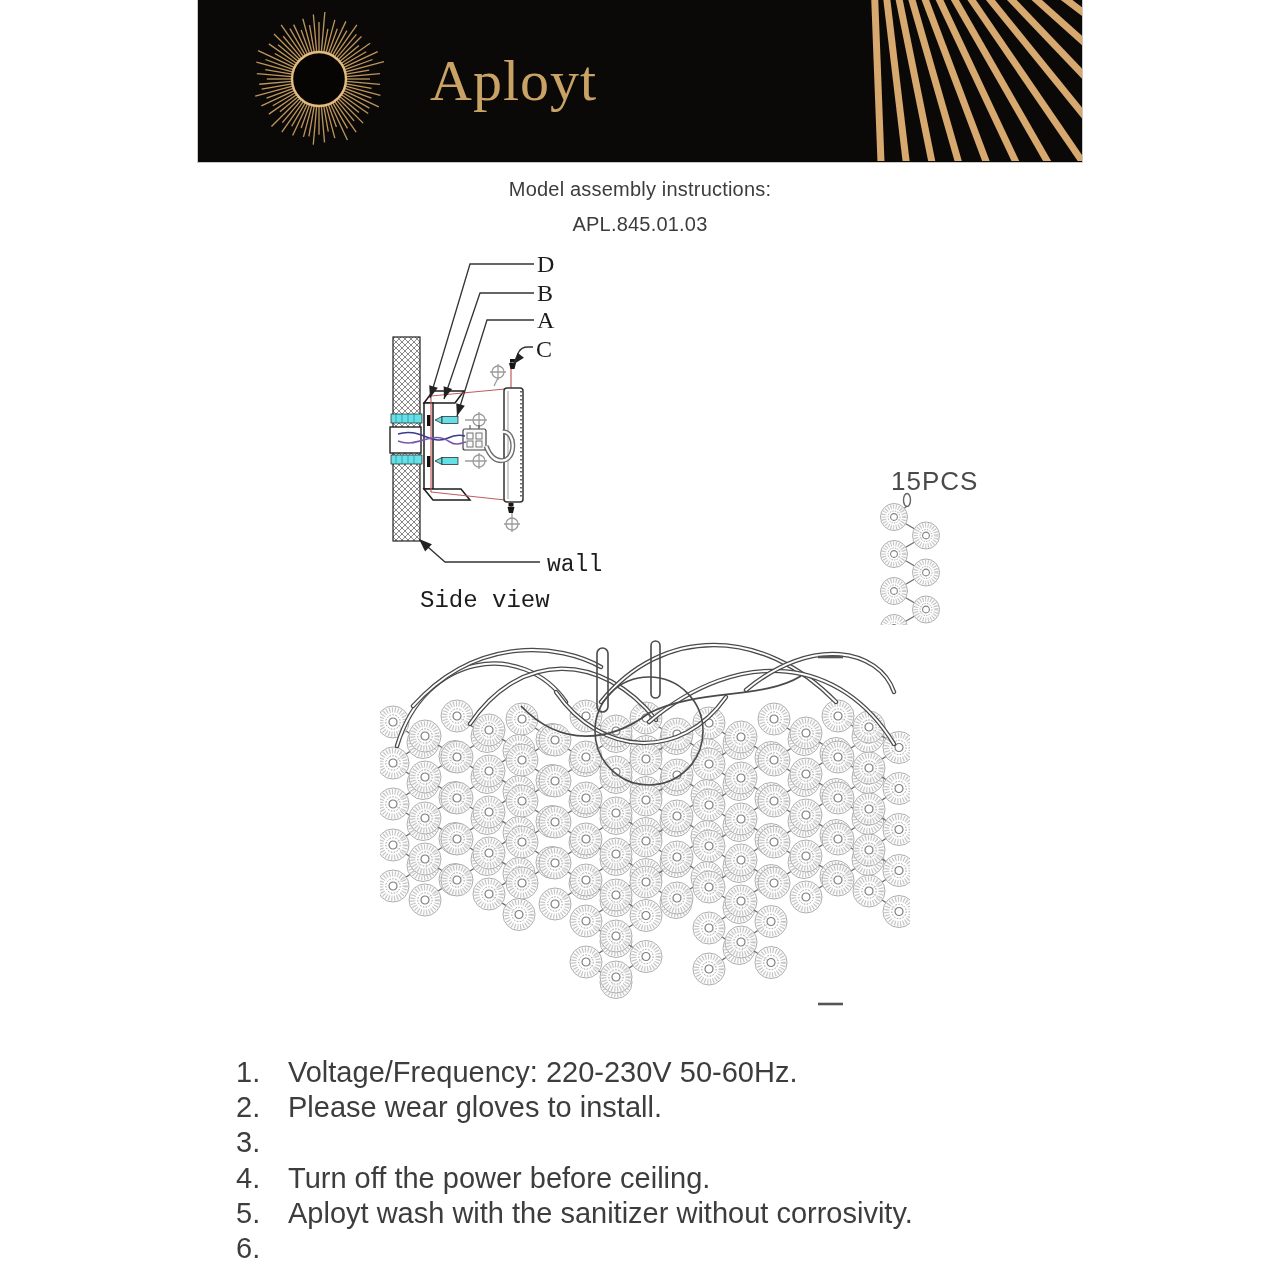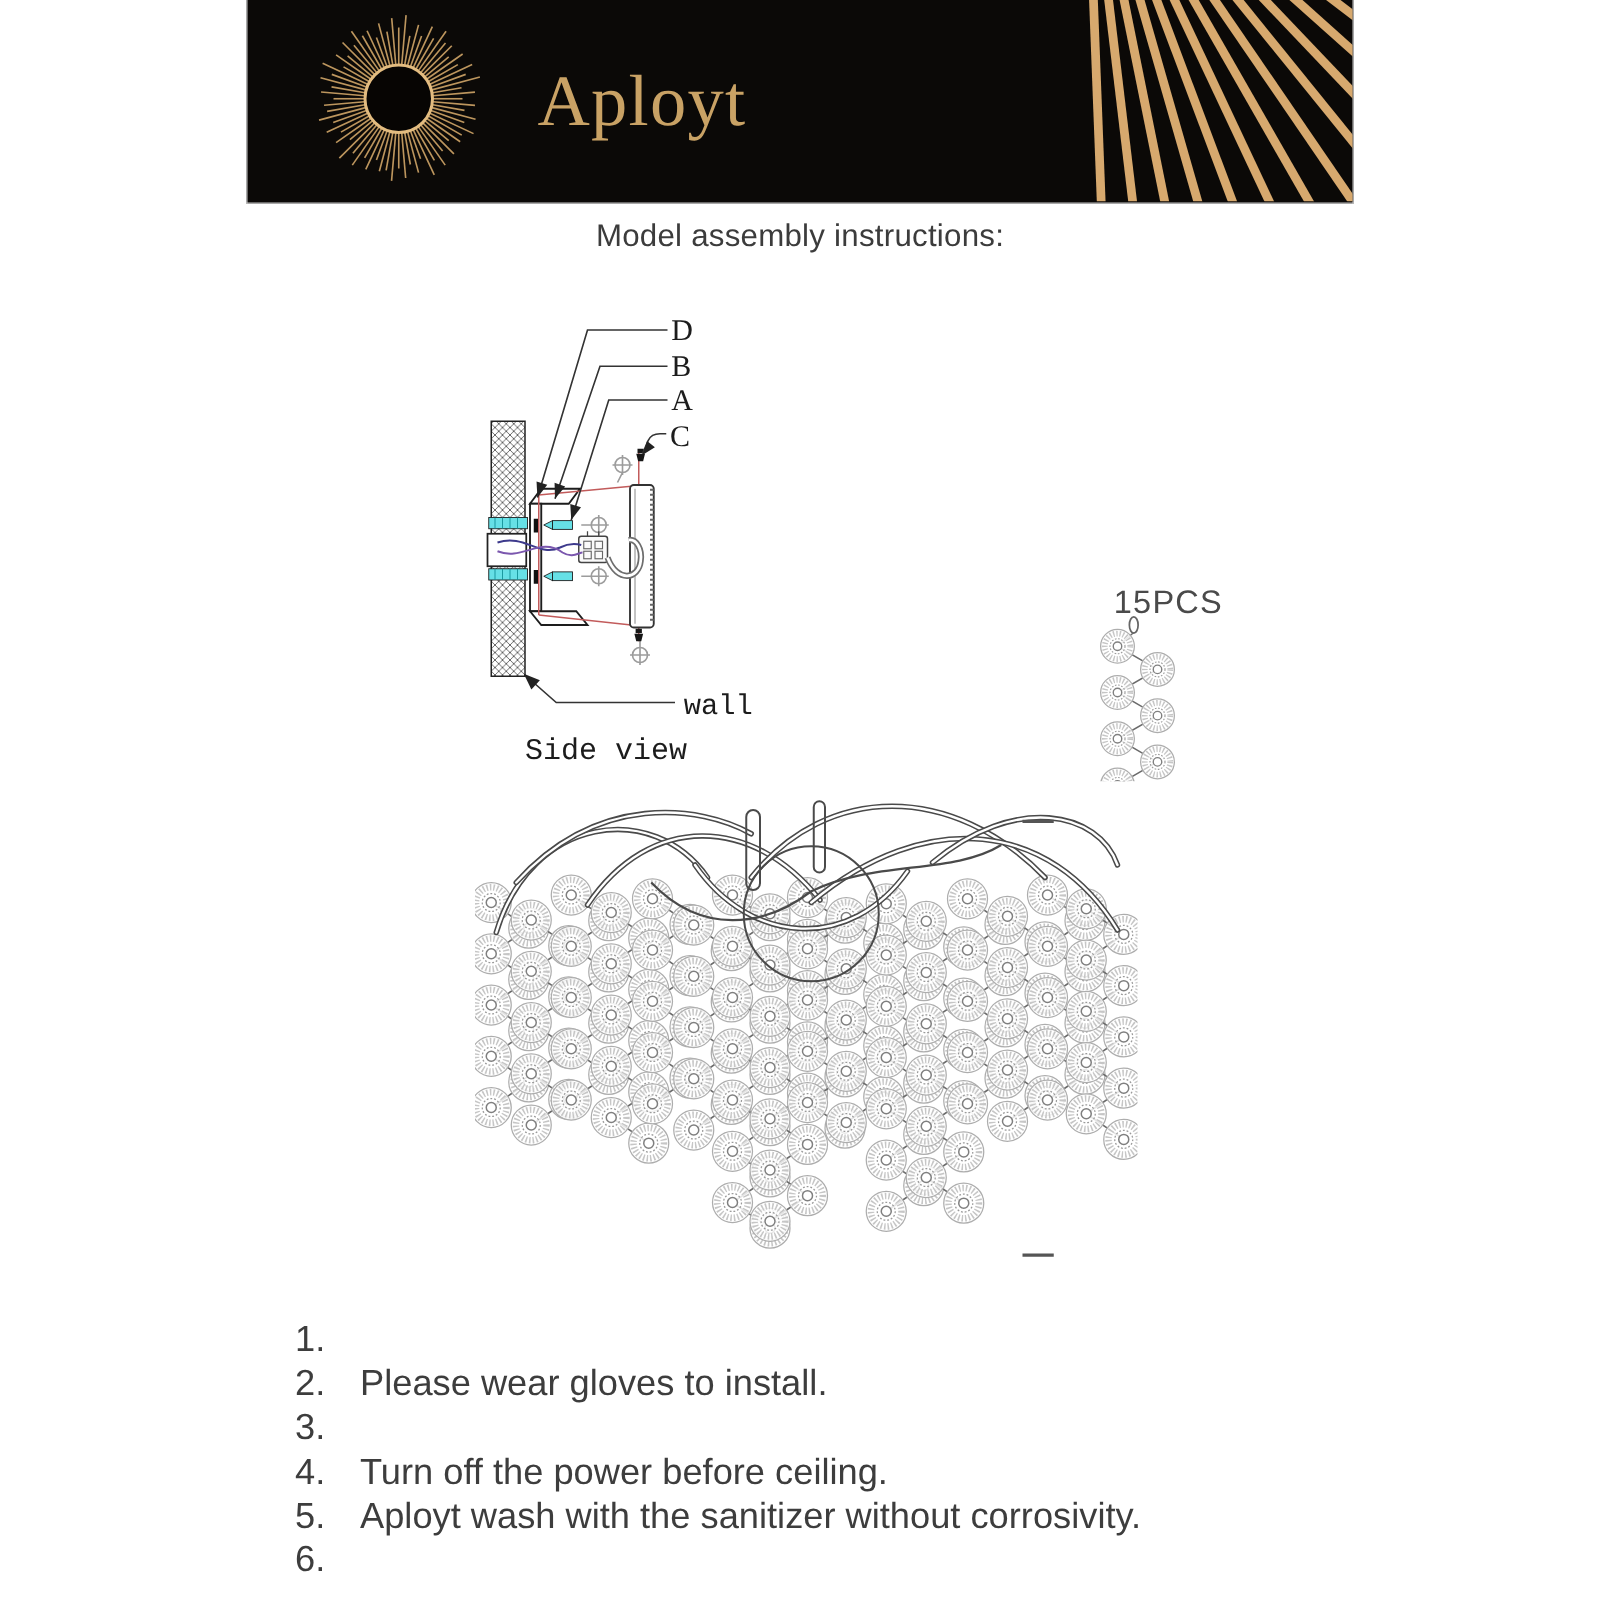--- a/index.html
+++ b/index.html
@@ -2,21 +2,21 @@
 <html><head>
 <meta charset="utf-8">
 <style>
   html,body{margin:0;padding:0;background:#ffffff;}
   .page{position:relative;width:1280px;height:1280px;background:#ffffff;overflow:hidden;
         font-family:"Liberation Sans",sans-serif;padding-left:39px;}
   .banner{position:absolute;left:197px;top:0;width:886px;height:163px;background:#0b0907;
           border:1px solid #c9c9c9;border-top:none;box-sizing:border-box;}
   .banner svg{display:block;}
   .title-block{position:absolute;left:0;top:172px;width:1280px;text-align:center;
-               color:#3c3c3c;font-size:25px;line-height:35px;font-weight:400;letter-spacing:0.2px;}
+               color:#3c3c3c;font-size:20px;line-height:35px;font-weight:400;letter-spacing:0.2px;}
   .abs-svg{position:absolute;}
   .instructions{position:absolute;left:0;top:1056px;width:1280px;color:#3d3d3d;}
   .instr-row{display:flex;align-items:baseline;height:35.2px;font-size:29px;}
   .instr-num{width:52px;margin-left:236px;text-align:left;flex:0 0 auto;}
   .instr-text{flex:1 1 auto;}
   text{user-select:none;}
   .serif-label{font-family:"Liberation Serif",serif;}
   .mono-label{font-family:"Liberation Mono","DejaVu Sans Mono",monospace;}
 </style>
 </head>
@@ -117,20 +117,21 @@
           <line x1="671" y1="-150" x2="825.3569192575195" y2="388.3065497254586" stroke="#d7a96e" stroke-width="7"></line>
           <line x1="671" y1="-150" x2="781.6881106123108" y2="398.95185778816426" stroke="#d7a96e" stroke-width="7"></line>
           <line x1="671" y1="-150" x2="737.3062222516407" y2="406.06068453966066" stroke="#d7a96e" stroke-width="7"></line>
           <line x1="671" y1="-150" x2="692.4971730890112" y2="409.5872331899478" stroke="#d7a96e" stroke-width="7"></line>
         </g>
     </svg>
   </div>
 
   <div class="title-block">
     <div>Model assembly instructions:</div>
+    <div>APL.845.01.03</div>
   </div>
 
   <svg class="abs-svg" style="left:350px;top:248px" width="310" height="372" viewBox="350 248 310 372">
     <defs>
       <pattern id="hatch" width="6" height="6" patternUnits="userSpaceOnUse">
         <path d="M0,6 L6,0 M0,0 L6,6" stroke="#555" stroke-width="0.7"></path>
       </pattern>
     </defs>
 
     <g>
@@ -483,20 +484,21 @@
     </g>
     <g stroke="#555" stroke-width="2.6">
       <line x1="818" y1="657" x2="843" y2="657"></line>
       <line x1="818" y1="1004" x2="843" y2="1004"></line>
     </g>
   </svg>
 
   <div class="instructions">
     <div class="instr-row">
       <span class="instr-num">1.</span>
+      <span class="instr-text">Voltage/Frequency: 220-230V 50-60Hz.</span>
     </div>
     <div class="instr-row">
       <span class="instr-num">2.</span>
       <span class="instr-text">Please wear gloves to install.</span>
     </div>
     <div class="instr-row">
       <span class="instr-num">3.</span>
     </div>
     <div class="instr-row">
       <span class="instr-num">4.</span>

